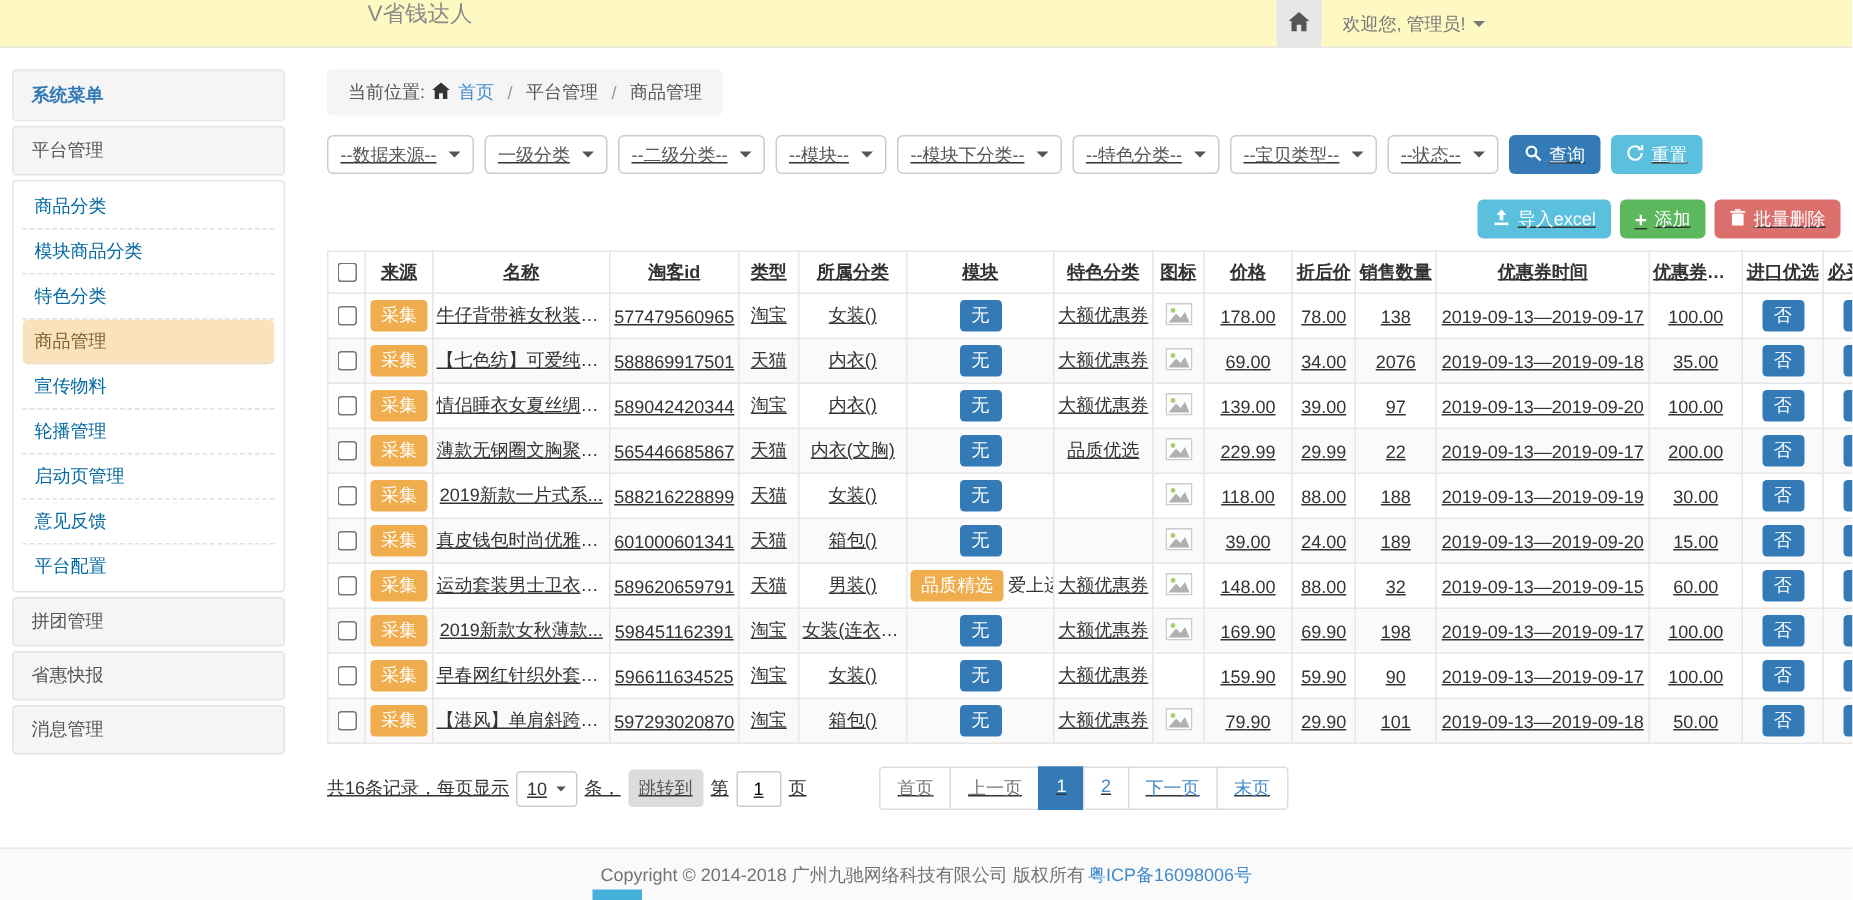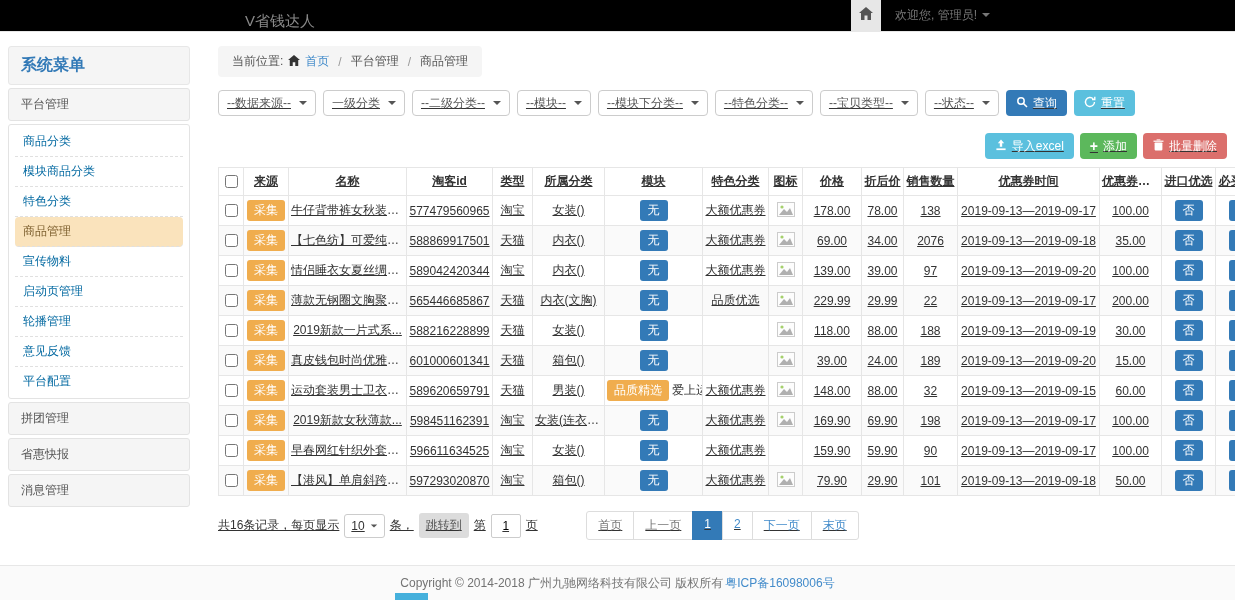--- a/index.html
+++ b/index.html
@@ -2,30 +2,30 @@
 <html><head>
 <meta charset="utf-8">
 <style>
   * { box-sizing: border-box; }
   body {
     margin: 0; width: 1235px; height: 600px; overflow: hidden;
     font-family: "Liberation Sans", "DejaVu Sans", sans-serif;
     font-size: 12px; color: #333; background: #fff;
   }
   
-  .navbar { height: 32px; background: #000000; border-bottom: 1px solid #e7e7e7; display: flex; align-items: flex-end; }
+  .navbar { height: 32px; background: #fef9c3; border-bottom: 1px solid #e7e7e7; display: flex; align-items: flex-start; }
   .brand { margin-left: 245px; font-size: 15px; color: #8a8a8a; }
   .nav-right { margin-left: auto; display: flex; align-items: center; margin-right: 245px; height: 32px; }
   .home-btn { width: 30px; height: 32px; background: #e7e7e7; display: flex; align-items: center; justify-content: center; cursor: pointer; }
   .welcome { margin-left: 14px; color: #777; display: flex; align-items: center; gap: 5px; cursor: pointer; }
   .caret { width: 0; height: 0; border-left: 4px solid transparent; border-right: 4px solid transparent; border-top: 4px solid #777; display: inline-block; }
   
   .wrapper { display: flex; height: 533px; overflow: hidden; }
   .sidebar { width: 182px; flex-shrink: 0; margin: 14px 0 0 8px; height: 519px; overflow: hidden; }
-  .side-title { background: #f5f5f5; border: 1px solid #e7e7e7; border-radius: 3px; padding: 8px 12px; color: #337ab7; font-weight: bold; font-size: 16px; }
+  .side-title { background: #f5f5f5; border: 1px solid #e7e7e7; border-radius: 3px; padding: 8px 12px; color: #337ab7; font-weight: bold; font-size: 12px; }
   .side-item { background: #f5f5f5; border: 1px solid #e3e3e3; border-radius: 3px; padding: 7px 12px; margin-top: 3px; color: #555; cursor: pointer; }
   .side-sub { background: #fff; border: 1px solid #e3e3e3; border-radius: 3px; margin-top: 3px; padding: 2px 6px; }
   .side-sub-item { padding: 6px 8px; color: #0369a1; border-bottom: 1px dashed #e0e0e0; cursor: pointer; }
   .side-sub-item:last-child { border-bottom: none; }
   .side-sub-item.active { background: #fae3bc; border-radius: 4px; color: #7c5f2e; }
   .main { flex: 1; margin: 14px 8px 0 28px; min-width: 0; text-decoration: underline; }
   
   .breadcrumb { display: inline-flex; align-items: center; background: #f5f5f5; border-radius: 4px; padding: 7px 14px; color: #555; gap: 5px; }
   .crumb-link { color: #428bca; cursor: pointer; }
   .sep { color: #999; margin: 0 4px; }
@@ -96,22 +96,22 @@
     <div class="side-title">系统菜单</div>
     <div id="side-top">
         <div class="side-item">平台管理</div>
       </div>
     <div class="side-sub" id="side-sub">
         <div class="side-sub-item">商品分类</div>
         <div class="side-sub-item">模块商品分类</div>
         <div class="side-sub-item">特色分类</div>
         <div class="side-sub-item active">商品管理</div>
         <div class="side-sub-item">宣传物料</div>
+        <div class="side-sub-item">轮播管理</div>
         <div class="side-sub-item">启动页管理</div>
-        <div class="side-sub-item">轮播管理</div>
         <div class="side-sub-item">意见反馈</div>
         <div class="side-sub-item">平台配置</div>
       </div>
     <div id="side-bottom">
         <div class="side-item">拼团管理</div>
         <div class="side-item">省惠快报</div>
         <div class="side-item">消息管理</div>
       </div>
   </div>
 

